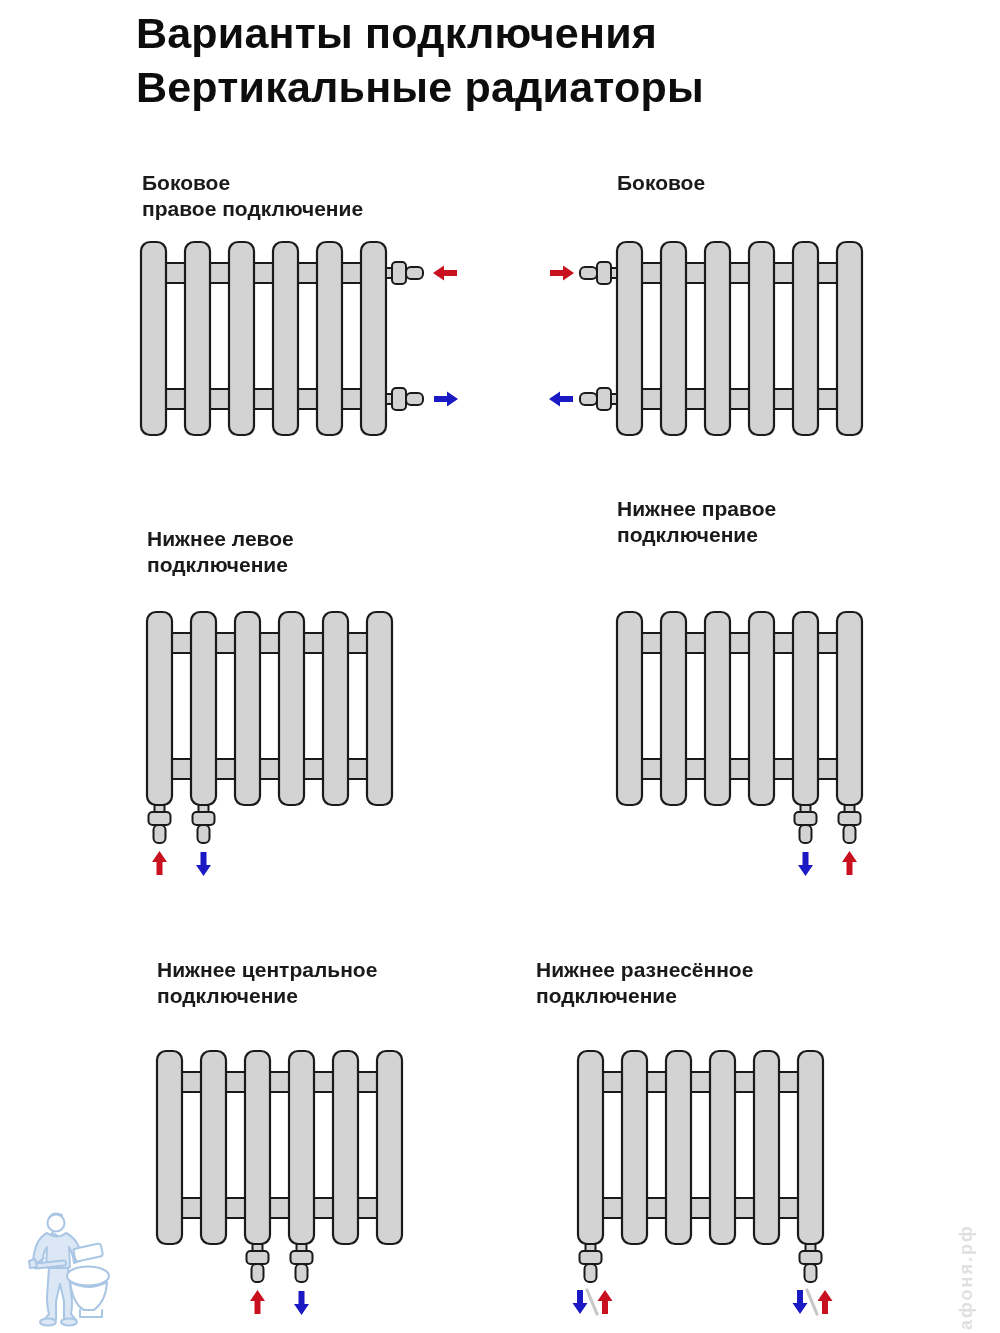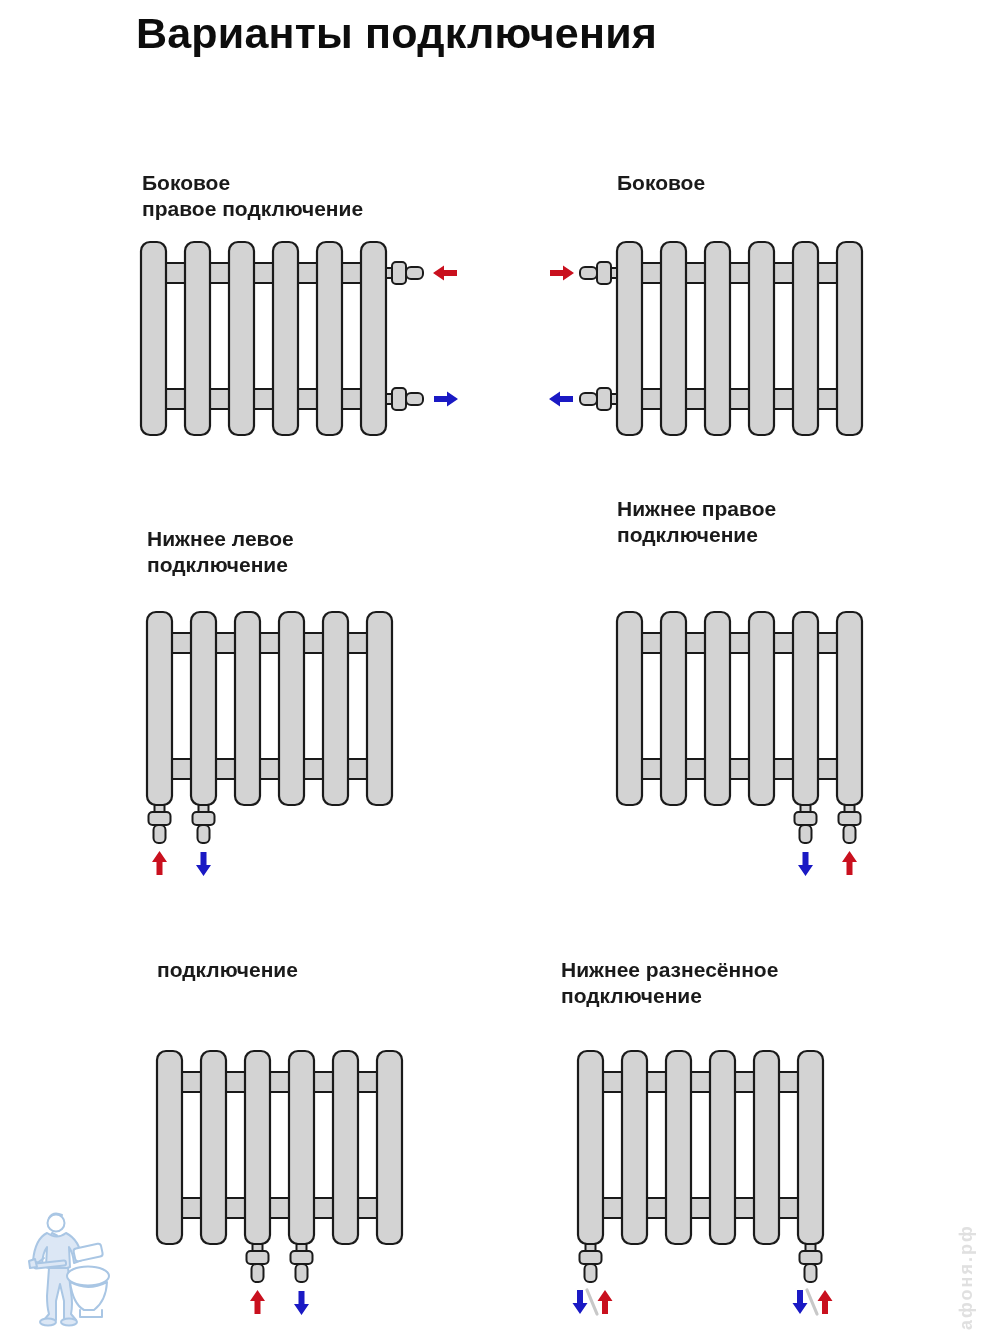--- a/index.html
+++ b/index.html
@@ -44,41 +44,43 @@
     width:120px;
   }
 </style>
 </head>
 <body>
 
 <div id="page">
 
   <div class="page-title">
     <div>Варианты подключения</div>
+    <div>Вертикальные радиаторы</div>
   </div>
 
   <div class="panel-label" style="left:142px;top:170px;width:245px;">
     <div>Боковое</div>
     <div>правое подключение</div>
   </div>
   <div class="panel-label" style="left:617px;top:170px;width:245px;">
     <div>Боковое</div>
   </div>
   <div class="panel-label" style="left:147px;top:516px;width:246px;margin-top:10px;">
     <div>Нижнее левое</div>
     <div>подключение</div>
   </div>
   <div class="panel-label" style="left:617px;top:496px;width:246px;">
     <div>Нижнее правое</div>
     <div>подключение</div>
   </div>
   <div class="panel-label" style="left:157px;top:957px;width:245px;">
+    <div>Нижнее центральное</div>
     <div>подключение</div>
   </div>
-  <div class="panel-label" style="left:561px;top:957px;width:269px;">
+  <div class="panel-label" style="left:536px;top:957px;width:269px;">
     <div>Нижнее разнесённое</div>
     <div>подключение</div>
   </div>
 
   <svg id="diagram" width="1000" height="1333" viewBox="0 0 1000 1333">
     <defs>
 
       <g id="rad-body">
         <rect class="rp" x="8" y="21" width="229" height="20" rx="3"></rect>
         <rect class="rp" x="8" y="147" width="229" height="20" rx="3"></rect>

